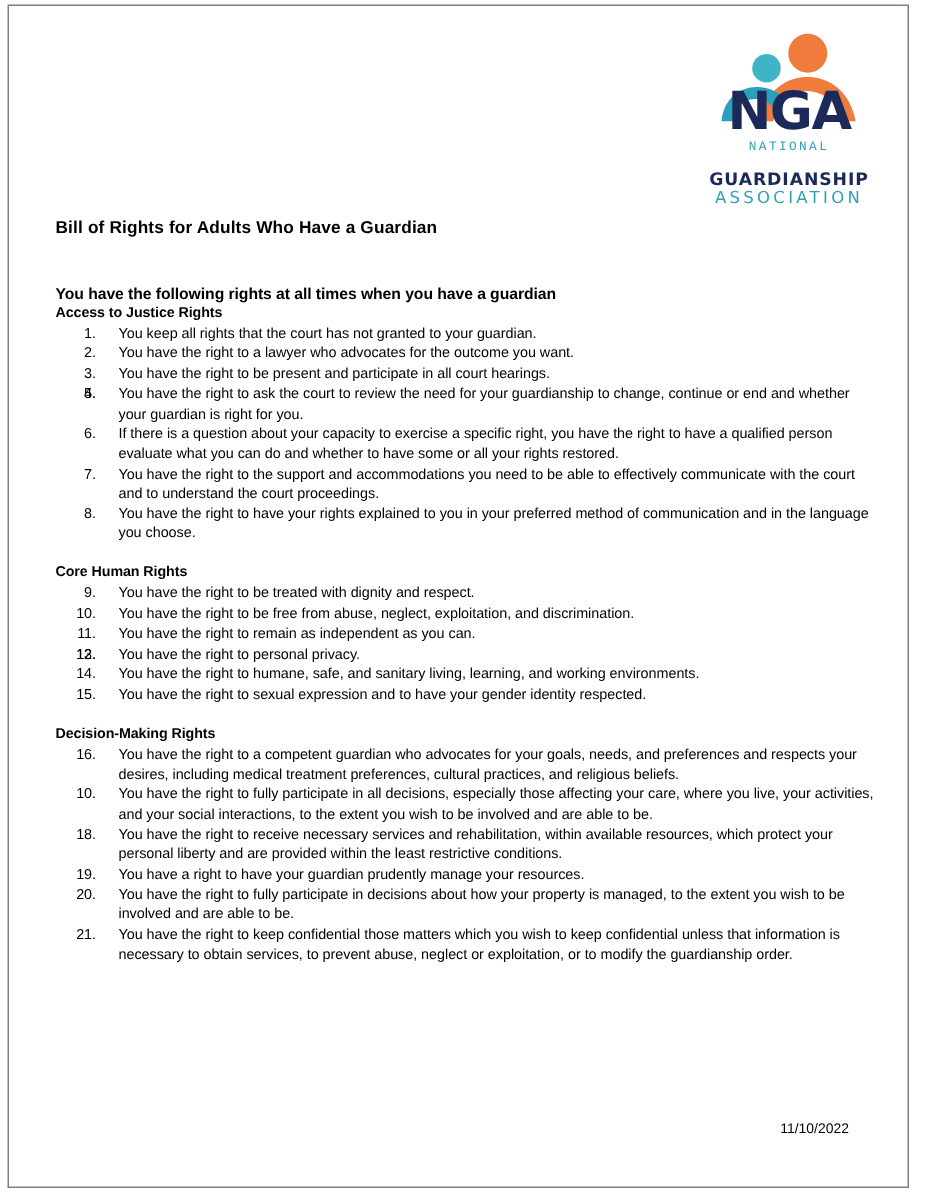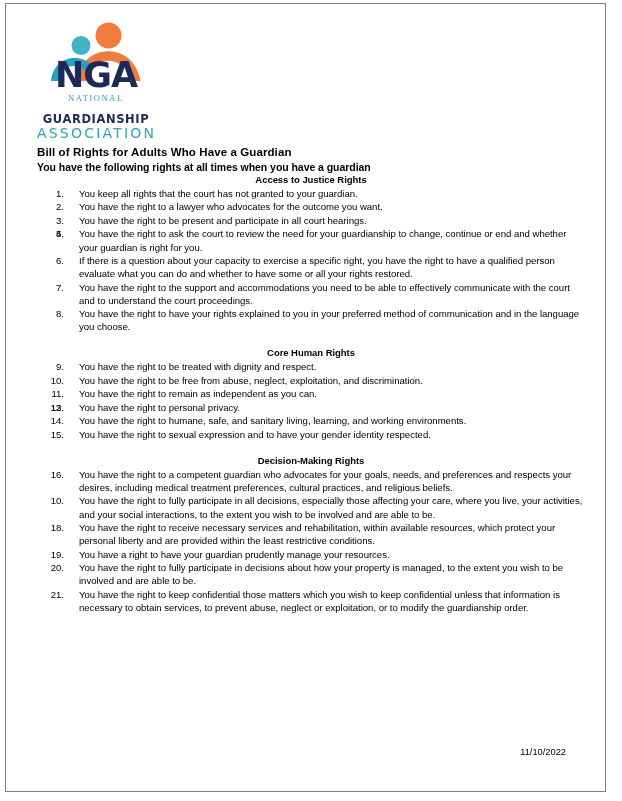--- a/index.html
+++ b/index.html
@@ -32,21 +32,21 @@
     left: 31px;
     top: 13px;
     width: 548px;
     height: 760px;
   }
 
   
   #logo-block {
     width: 100%;
     display: flex;
-    justify-content: flex-start;
+    justify-content: flex-end;
     padding-top: 4px;
   }
   #nga-logo {
     width: 118px;
     height: 112px;
     position: relative;
   }
   #logo-figures {
     position: absolute;
     left: 0;
@@ -65,66 +65,65 @@
   .nga-big {
     font-family: "DejaVu Sans", sans-serif;
     font-weight: bold;
     font-size: 35px;
     letter-spacing: -1px;
     color: #1b2a58;
     display: block;
     line-height: 0.95;
   }
   .nga-line1 {
-    font-family: Liberation Serif, serif;
+    font-family: Liberation Mono, monospace;
     font-size: 8.5px;
     letter-spacing: 1.6px;
     color: #2fa3b5;
     display: block;
     margin-top: 2px;
   }
   .nga-line2 {
     font-family: "DejaVu Sans", sans-serif;
     font-weight: bold;
     font-size: 11.5px;
     letter-spacing: 0.6px;
     color: #1b2a58;
     display: block;
     margin-top: 11px;
   }
   .nga-line3 {
     font-family: "DejaVu Sans", sans-serif;
-    font-size: 14px;
+    font-size: 11px;
     letter-spacing: 2.2px;
     color: #2fa3b5;
     display: block;
     margin-top: 1px;
   }
 
   
   #doc-title {
     text-align: left;
     font-size: 11.5px;
     font-weight: bold;
     margin-top: 13px;
     letter-spacing: 0.1px;
   }
 
   
   #intro-line {
     font-size: 10.5px;
     font-weight: bold;
-    margin-top: 3px;
+    margin-top: 32px;
     letter-spacing: -0.05px;
   }
   .section-heading {
     font-size: 9.5px;
     font-weight: bold;
     letter-spacing: -0.05px;
-    text-align: center;
   }
   #heading-access { margin-top: 1px; }
   #heading-core   { margin-top: 14px; }
   #heading-dm     { margin-top: 14px; }
 
   
   ol.rights-list {
     list-style: none;
     margin: 2px 0 0 0;
     padding: 0;

